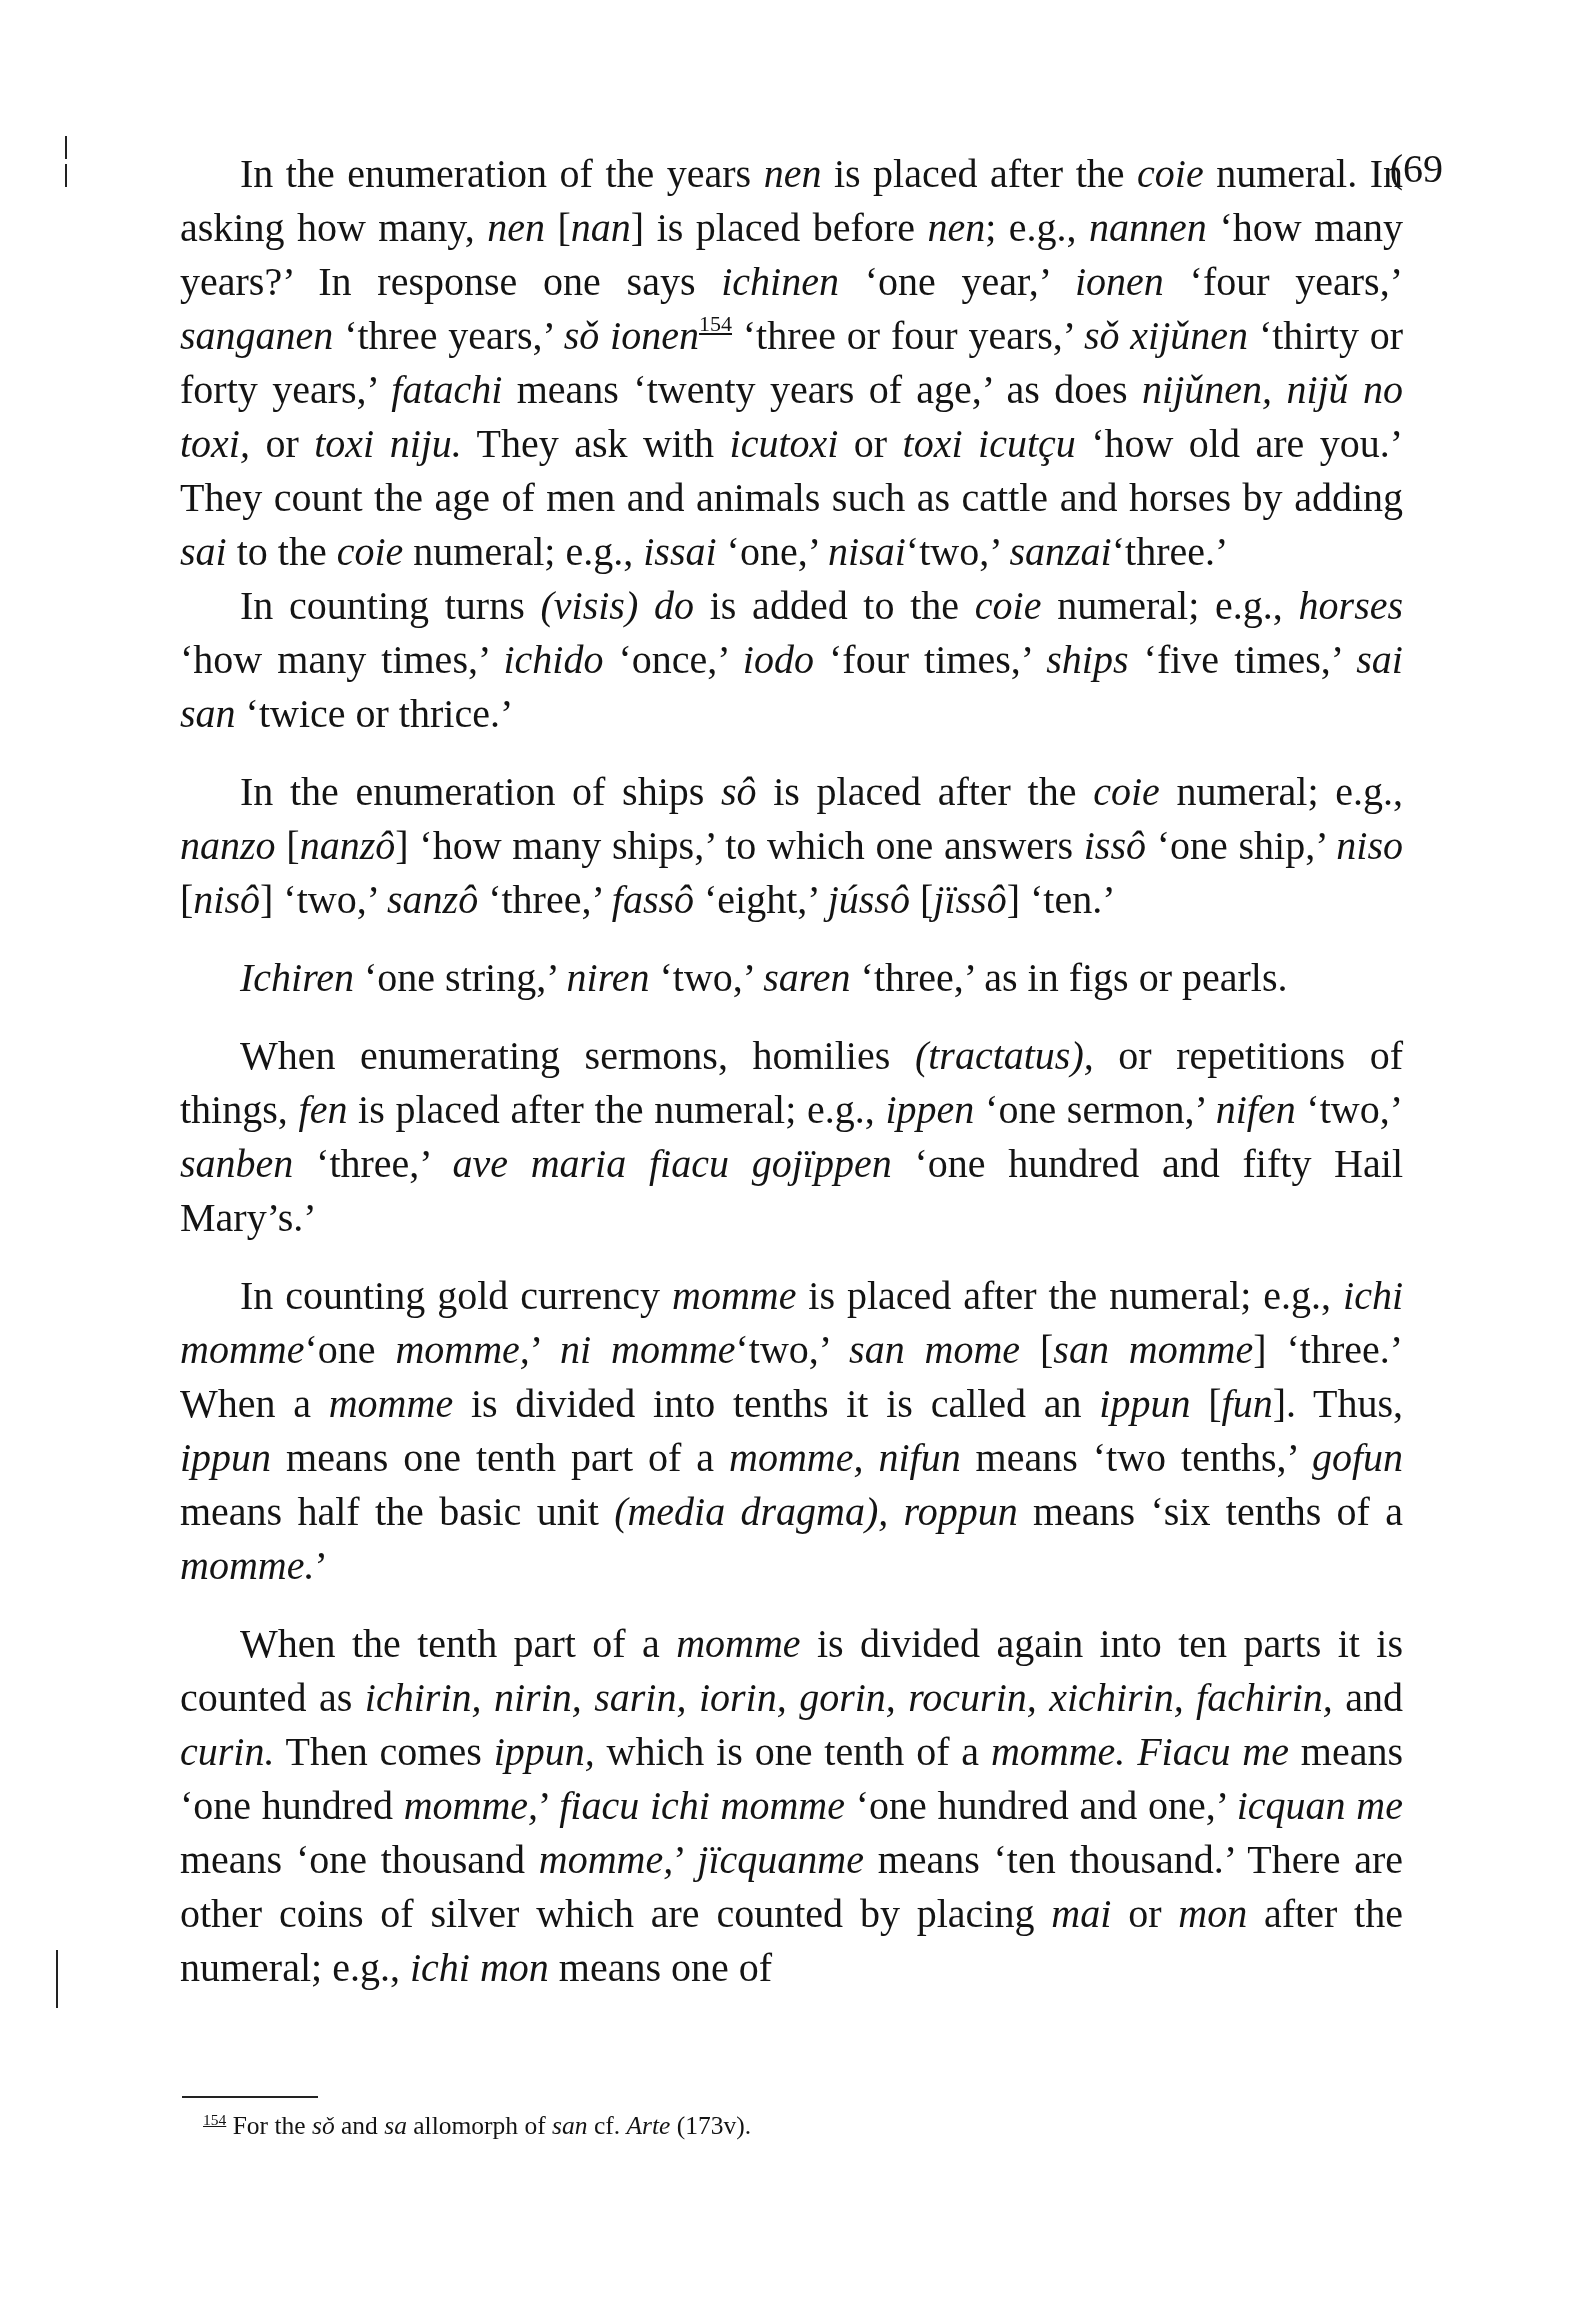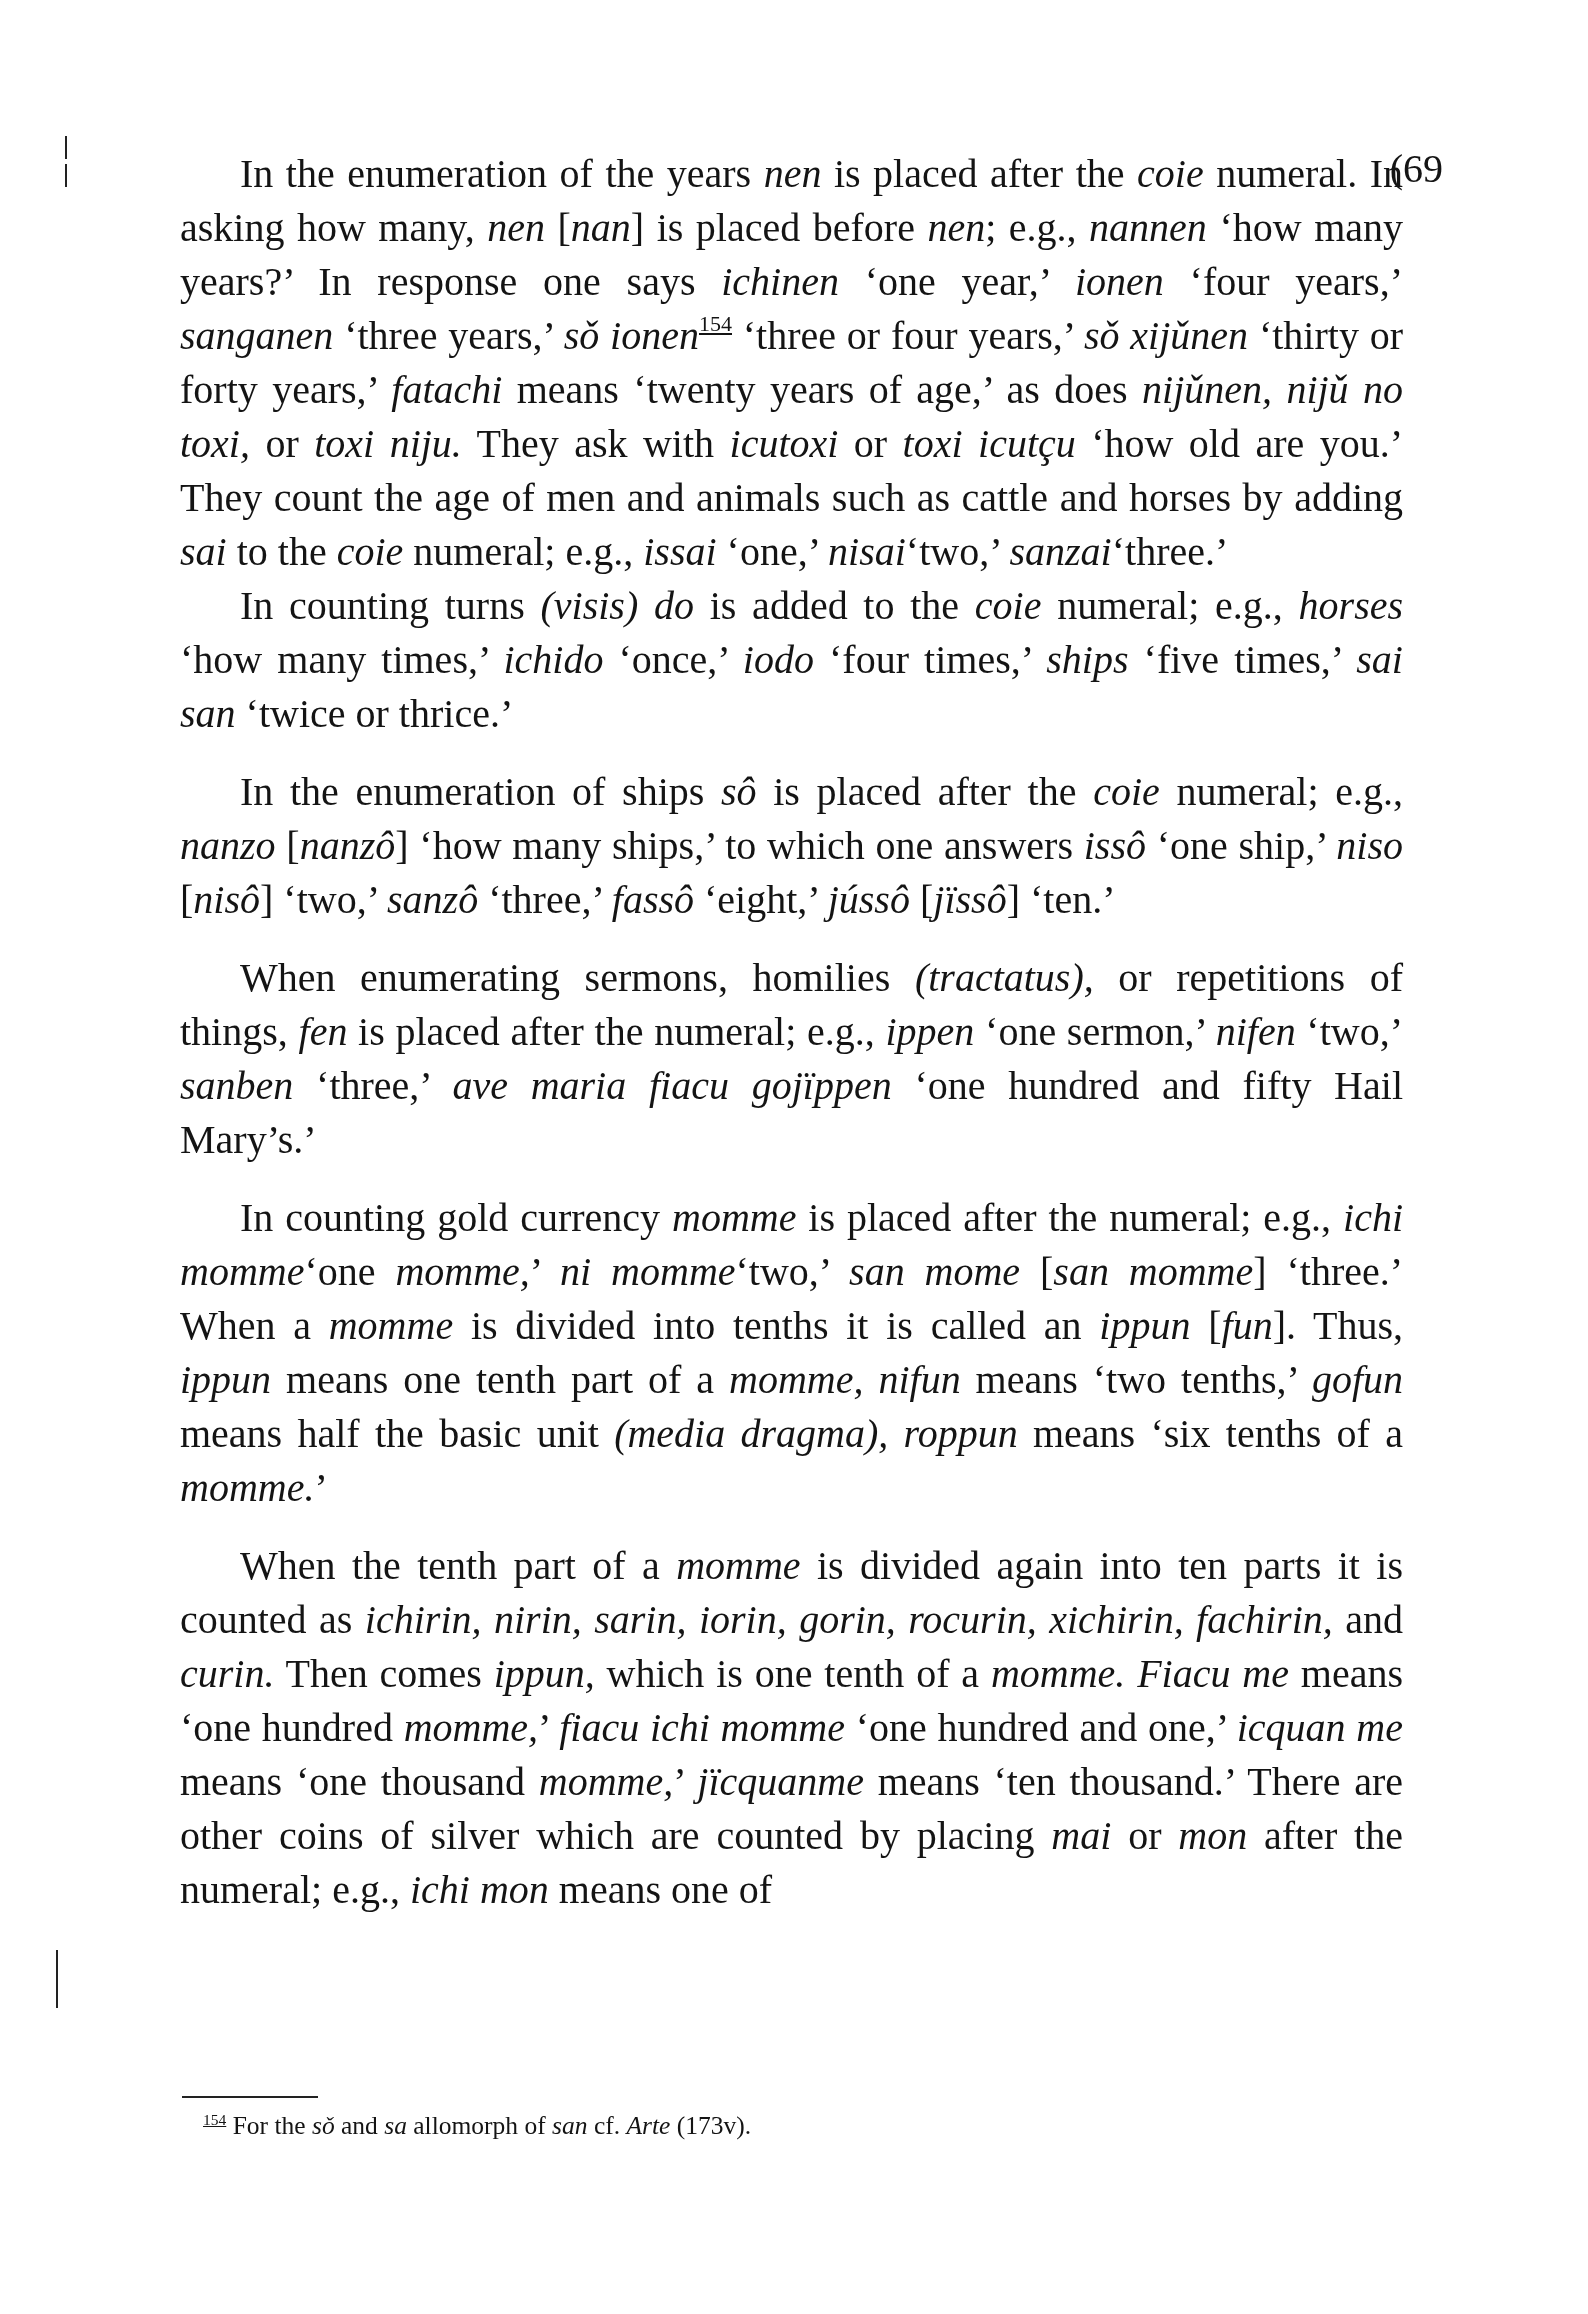--- a/index.html
+++ b/index.html
@@ -28,20 +28,21 @@
   <div class="margin-mark" style="left:65px; top:136px; height:23px;"></div>
   <div class="margin-mark" style="left:65px; top:164px; height:23px;"></div>
   <div class="margin-mark" style="left:56px; top:1950px; height:58px;"></div>
 
   <div class="section-ref">(69</div>
 
   <div class="body-text" id="body-text">
       <p class="para"><span>In the enumeration of the years </span><i>nen</i><span> is placed after the </span><i>coie</i><span> numeral. In asking how many, </span><i>nen</i><span> [</span><i>nan</i><span>] is placed before </span><i>nen</i><span>; e.g., </span><i>nannen</i><span> ‘how many years?’ In response one says </span><i>ichinen</i><span> ‘one year,’ </span><i>ionen</i><span> ‘four years,’ </span><i>sanganen</i><span> ‘three years,’ </span><i>sǒ ionen</i><sup>154</sup><span> ‘three or four years,’ </span><i>sǒ xijǔnen</i><span> ‘thirty or forty years,’ </span><i>fatachi</i><span> means ‘twenty years of age,’ as does </span><i>nijǔnen, nijǔ no toxi,</i><span> or </span><i>toxi niju.</i><span> They ask with </span><i>icutoxi</i><span> or </span><i>toxi icutçu</i><span> ‘how old are you.’ They count the age of men and animals such as cattle and horses by adding </span><i>sai</i><span> to the </span><i>coie</i><span> numeral; e.g., </span><i>issai</i><span> ‘one,’ </span><i>nisai</i><span>‘two,’ </span><i>sanzai</i><span>‘three.’</span></p>
       <p class="para"><span>In counting turns </span><i>(visis) do</i><span> is added to the </span><i>coie</i><span> numeral; e.g., </span><i>horses</i><span> ‘how many times,’ </span><i>ichido</i><span> ‘once,’ </span><i>iodo</i><span> ‘four times,’ </span><i>ships</i><span> ‘five times,’ </span><i>sai san</i><span> ‘twice or thrice.’</span></p>
       <p class="para gap"><span>In the enumeration of ships </span><i>sô</i><span> is placed after the </span><i>coie</i><span> numeral; e.g., </span><i>nanzo</i><span> [</span><i>nanzô</i><span>] ‘how many ships,’ to which one answers </span><i>issô</i><span> ‘one ship,’ </span><i>niso</i><span> [</span><i>nisô</i><span>] ‘two,’ </span><i>sanzô</i><span> ‘three,’ </span><i>fassô</i><span> ‘eight,’ </span><i>jússô</i><span> [</span><i>jïssô</i><span>] ‘ten.’</span></p>
+      <p class="para gap"><i>Ichiren</i><span> ‘one string,’ </span><i>niren</i><span> ‘two,’ </span><i>saren</i><span> ‘three,’ as in figs or pearls.</span></p>
       <p class="para gap"><span>When enumerating sermons, homilies </span><i>(tractatus),</i><span> or repetitions of things, </span><i>fen</i><span> is placed after the numeral; e.g., </span><i>ippen</i><span> ‘one sermon,’ </span><i>nifen</i><span> ‘two,’ </span><i>sanben</i><span> ‘three,’ </span><i>ave maria fiacu gojïppen</i><span> ‘one hundred and fifty Hail Mary’s.’</span></p>
       <p class="para gap"><span>In counting gold currency </span><i>momme</i><span> is placed after the numeral; e.g., </span><i>ichi momme</i><span>‘one </span><i>momme,</i><span>’ </span><i>ni momme</i><span>‘two,’ </span><i>san mome</i><span> [</span><i>san momme</i><span>] ‘three.’ When a </span><i>momme</i><span> is divided into tenths it is called an </span><i>ippun</i><span> [</span><i>fun</i><span>]. Thus, </span><i>ippun</i><span> means one tenth part of a </span><i>momme, nifun</i><span> means ‘two tenths,’ </span><i>gofun</i><span> means half the basic unit </span><i>(media dragma), roppun</i><span> means ‘six tenths of a </span><i>momme.</i><span>’</span></p>
       <p class="para gap"><span>When the tenth part of a </span><i>momme</i><span> is divided again into ten parts it is counted as </span><i>ichirin, nirin, sarin, iorin, gorin, rocurin, xichirin, fachirin,</i><span> and </span><i>curin.</i><span> Then comes </span><i>ippun,</i><span> which is one tenth of a </span><i>momme.</i><span> </span><i>Fiacu me</i><span> means ‘one hundred </span><i>momme,</i><span>’ </span><i>fiacu ichi momme</i><span> ‘one hundred and one,’ </span><i>icquan me</i><span> means ‘one thousand </span><i>momme,</i><span>’ </span><i>jïcquanme</i><span> means ‘ten thousand.’ There are other coins of silver which are counted by placing </span><i>mai</i><span> or </span><i>mon</i><span> after the numeral; e.g., </span><i>ichi mon</i><span> means one of</span></p>
     </div>
 
   <div class="footnote-rule"></div>
   <div class="footnote" id="footnote"><sup>154</sup> <span>For the </span><i>sǒ</i><span> and </span><i>sa</i><span> allomorph of </span><i>san</i><span> cf. </span><i>Arte</i><span> (173v).</span></div>
 
 </div>
 

